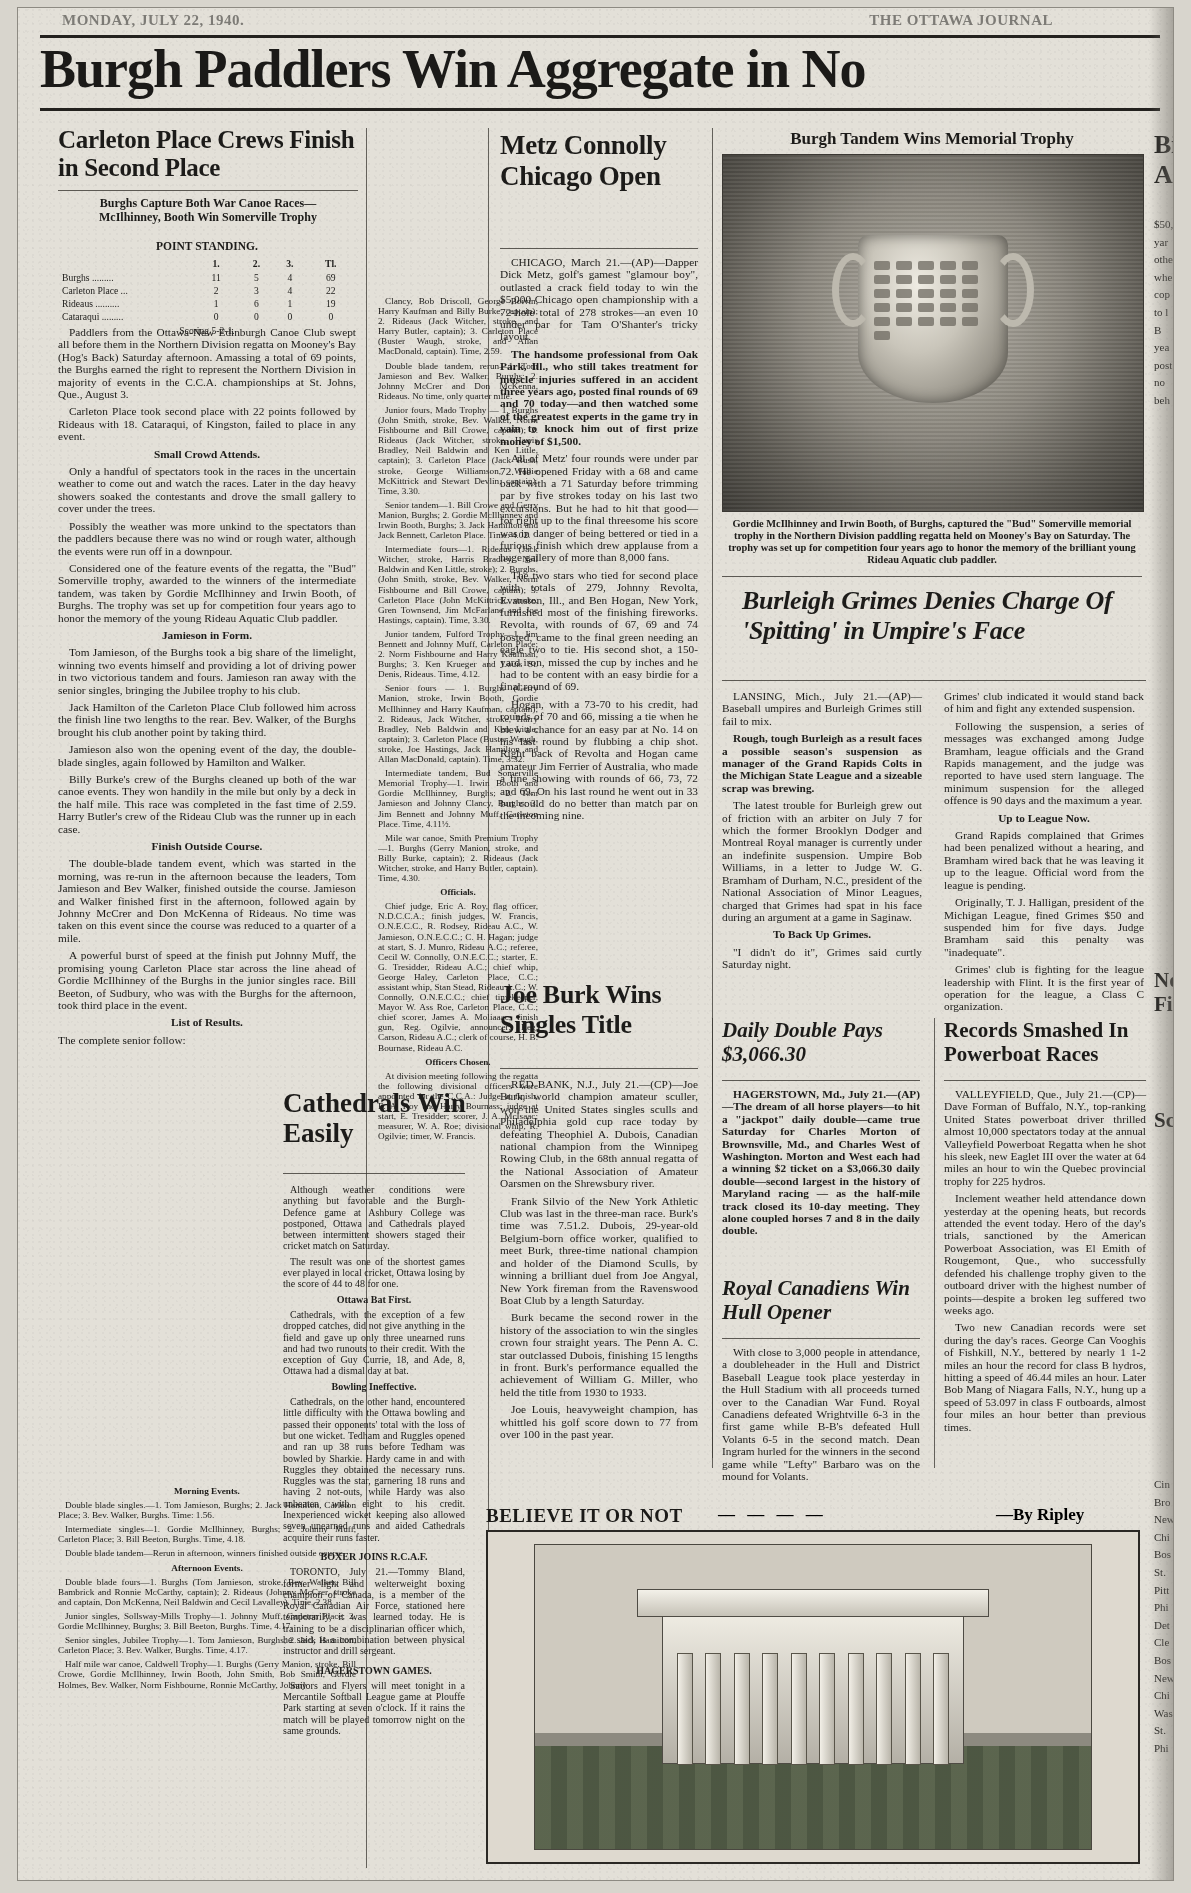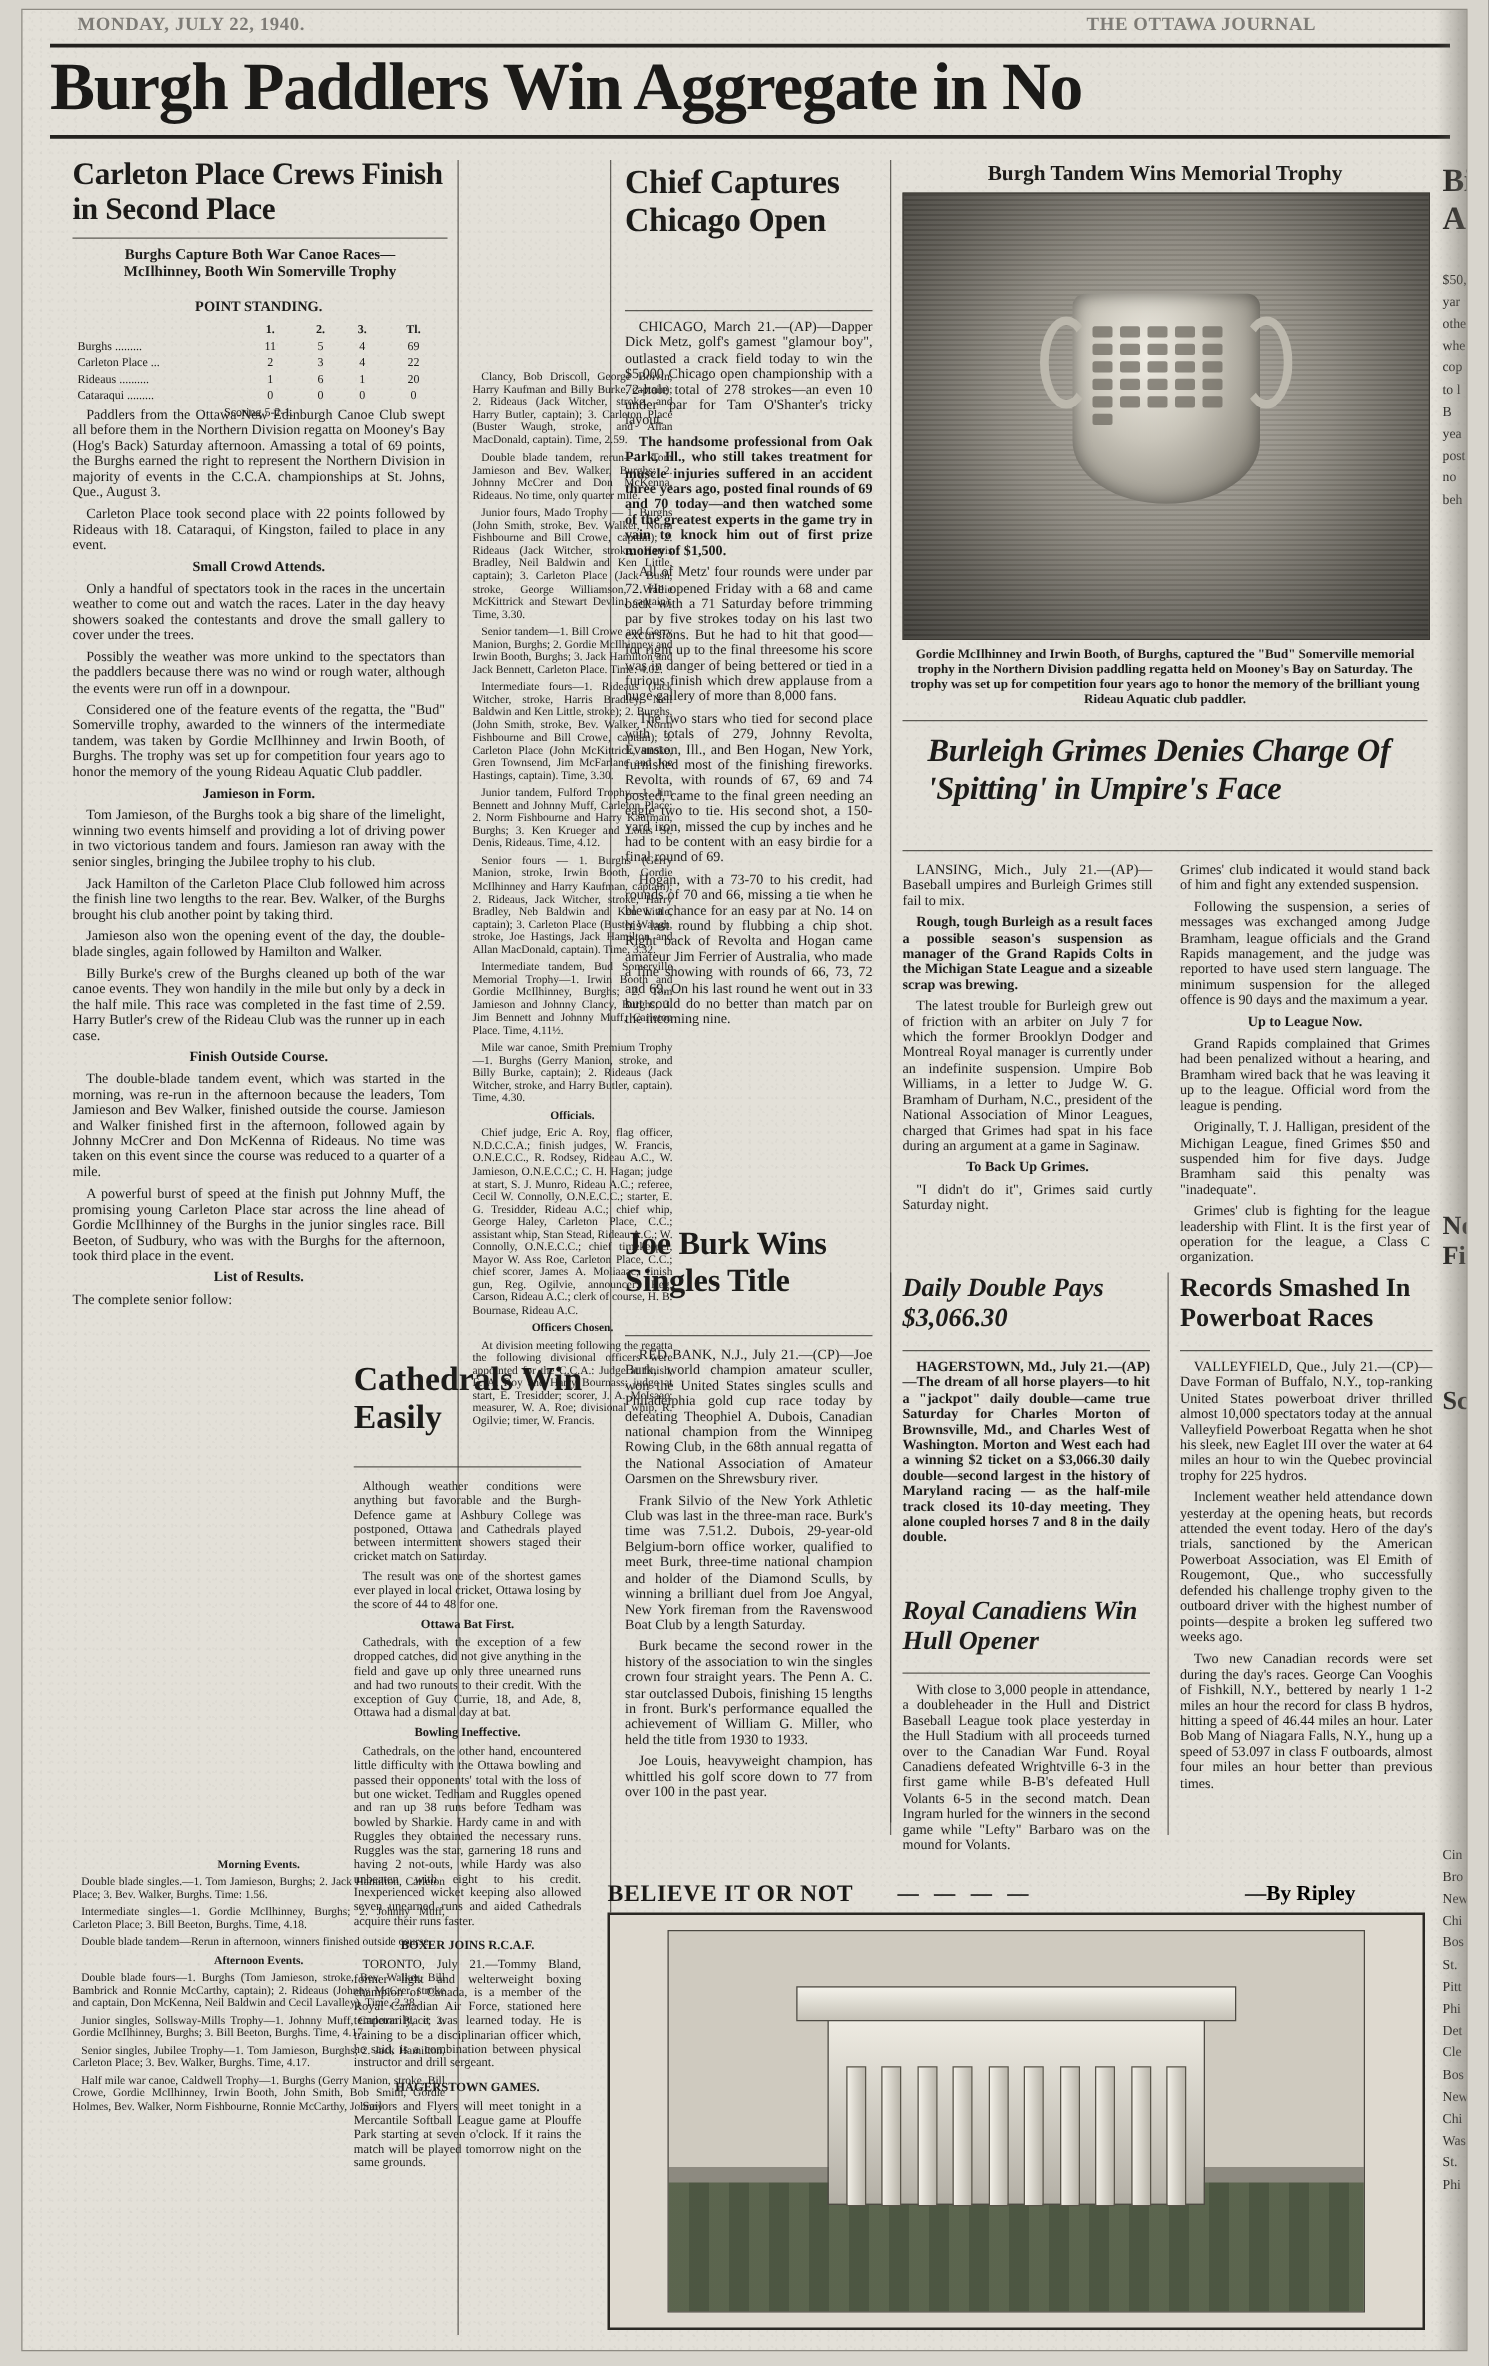--- a/index.html
+++ b/index.html
@@ -160,21 +160,21 @@
               <td align="center">2</td>
           <td align="center">3</td>
               <td align="center">4</td>
           <td align="center">22</td>
         </tr>
         <tr>
           <td>Rideaus ..........</td>
               <td align="center">1</td>
           <td align="center">6</td>
               <td align="center">1</td>
-          <td align="center">20</td>
+          <td align="center">19</td>
         </tr>
         <tr>
           <td>Cataraqui .........</td>
               <td align="center">0</td>
           <td align="center">0</td>
               <td align="center">0</td>
           <td align="center">0</td>
         </tr>
       </tbody>
     </table>
@@ -247,21 +247,21 @@
     <p class="h" style="margin-top:8px;">BOXER JOINS R.C.A.F.</p>
     <p>TORONTO, July 21.—Tommy Bland, former light and welterweight boxing champion of Canada, is a member of the Royal Canadian Air Force, stationed here temporarily, it was learned today. He is training to be a disciplinarian officer which, he said, is a combination between physical instructor and drill sergeant.</p>
     <p class="h" style="margin-top:8px;">HAGERSTOWN GAMES.</p>
     <p>Sailors and Flyers will meet tonight in a Mercantile Softball League game at Plouffe Park starting at seven o'clock. If it rains the match will be played tomorrow night on the same grounds.</p>
   </div>
 
   <div class="vrule" style="left:470px;top:120px;height:1640px;"></div>
 
   <div class="col" style="left:482px;top:122px;width:200px;">
     <div class="hdr1" style="font-size:27px;line-height:31px;">
-      <div>Chief Captures Chicago Open</div>
+      <div>Metz Connolly Chicago Open</div>
     </div>
   </div>
   <div class="hrule" style="left:482px;top:240px;width:198px;"></div>
 
   <div class="col body" style="left:482px;top:248px;width:198px;">
     <p>CHICAGO, March 21.—(AP)—Dapper Dick Metz, golf's gamest "glamour boy", outlasted a crack field today to win the $5,000 Chicago open championship with a 72-hole total of 278 strokes—an even 10 under par for Tam O'Shanter's tricky layout.</p>
     <p class="bold">The handsome professional from Oak Park, Ill., who still takes treatment for muscle injuries suffered in an accident three years ago, posted final rounds of 69 and 70 today—and then watched some of the greatest experts in the game try in vain to knock him out of first prize money of $1,500.</p>
     <p>All of Metz' four rounds were under par 72. He opened Friday with a 68 and came back with a 71 Saturday before trimming par by five strokes today on his last two excursions. But he had to hit that good—for right up to the final threesome his score was in danger of being bettered or tied in a furious finish which drew applause from a huge gallery of more than 8,000 fans.</p>
     <p>The two stars who tied for second place with totals of 279, Johnny Revolta, Evanston, Ill., and Ben Hogan, New York, furnished most of the finishing fireworks. Revolta, with rounds of 67, 69 and 74 posted, came to the final green needing an eagle two to tie. His second shot, a 150-yard iron, missed the cup by inches and he had to be content with an easy birdie for a final round of 69.</p>
     <p>Hogan, with a 73-70 to his credit, had rounds of 70 and 66, missing a tie when he blew a chance for an easy par at No. 14 on his last round by flubbing a chip shot. Right back of Revolta and Hogan came amateur Jim Ferrier of Australia, who made a fine showing with rounds of 66, 73, 72 and 69. On his last round he went out in 33 but could do no better than match par on the incoming nine.</p>

